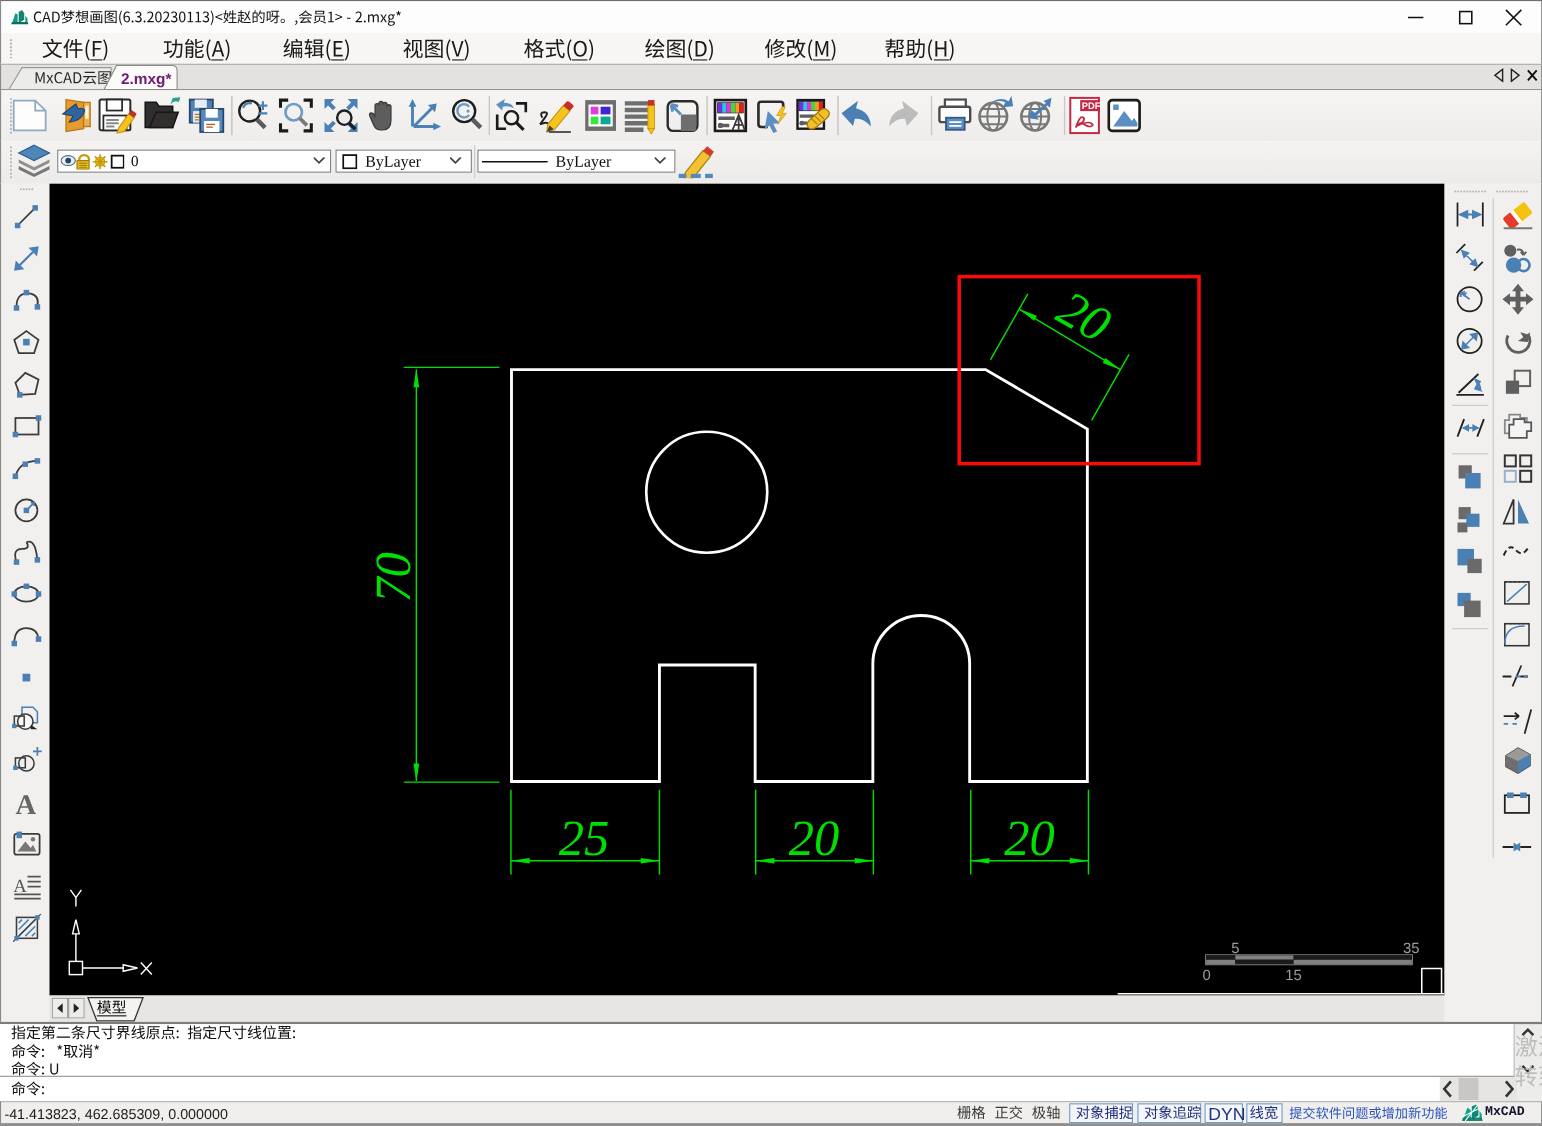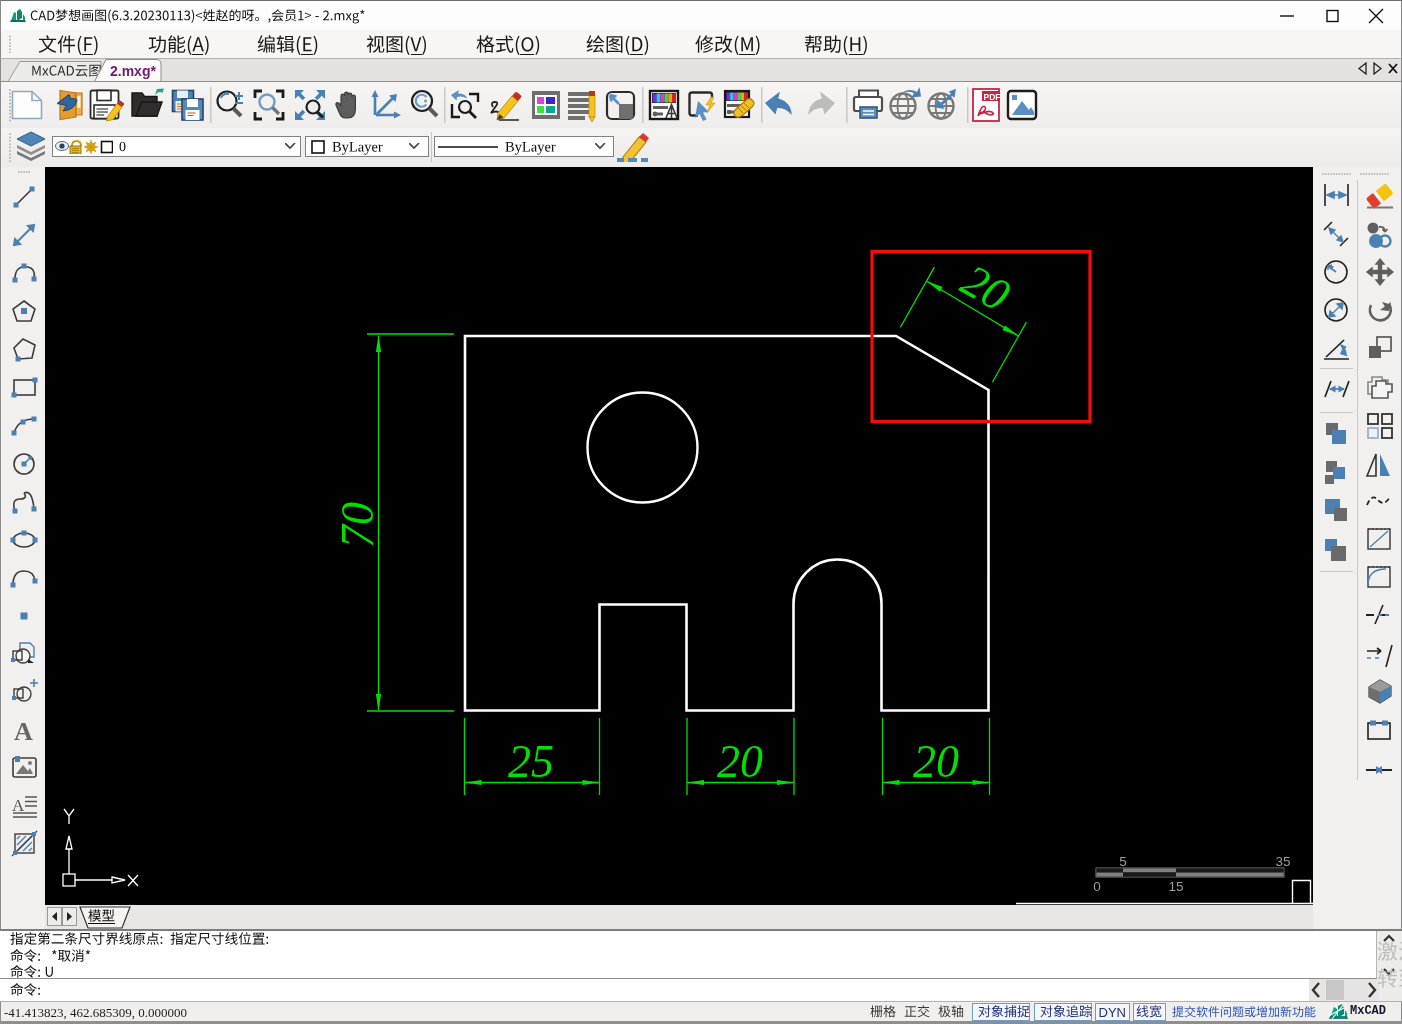--- a/index.html
+++ b/index.html
@@ -696,40 +696,40 @@
     <path d="M60 4 L66 11 L60 18" fill="none" stroke="#333" stroke-width="2.4"></path>
   </svg>
 <svg style="position:absolute;left:1377px;top:940.5px;overflow:visible" width="88" height="33">
     <path transform="translate(0 18.1) scale(0.021 -0.021)" d="M340 551L517 551L517 471L340 471ZM340 682L517 682L517 604L340 604ZM64 786C114 750 173 696 203 659L249 708C219 744 157 794 107 829ZM35 509C83 478 144 432 173 402L218 453C187 483 125 527 77 555ZM46 -26L107 -65C148 25 197 146 232 248L179 286C140 177 85 50 46 -26ZM692 841C674 685 640 534 582 432L582 738L444 738L479 830L401 841C396 811 384 771 374 738L278 738L278 415L575 415C590 403 614 377 624 366C640 392 655 422 669 454C684 359 708 257 748 163C707 82 653 16 579 -35C594 -46 620 -70 629 -81C692 -32 742 25 781 93C817 27 863 -33 922 -79C932 -61 956 -32 970 -19C905 27 855 91 817 164C867 277 896 415 914 579L960 579L960 648L728 648C741 706 752 768 760 830ZM366 394L390 339L237 339L237 276L336 276L336 240C336 167 322 50 198 -37C215 -49 238 -68 250 -81C345 -12 381 74 393 151L509 151C504 53 498 14 488 3C482 -4 475 -6 462 -6C450 -6 417 -5 381 -2C391 -18 397 -44 399 -64C436 -66 474 -65 494 -64C516 -62 532 -56 546 -40C564 -18 570 39 577 185C578 194 578 213 578 213L400 213L400 238L400 276L612 276L612 339L462 339C453 362 441 389 429 410ZM849 579C836 451 816 339 782 244C742 348 720 462 707 566L711 579ZM1091 774C1152 741 1236 693 1278 662L1322 724C1279 752 1194 798 1133 827ZM1042 499C1103 466 1186 418 1227 390L1269 452C1226 480 1142 525 1083 554ZM1065 -16L1129 -67C1188 26 1258 151 1311 257L1256 306C1198 193 1119 61 1065 -16ZM1320 547L1320 475L1609 475L1609 309L1392 309L1392 -79L1462 -79L1462 -36L1819 -36L1819 -74L1891 -74L1891 309L1680 309L1680 475L1957 475L1957 547L1680 547L1680 722C1767 737 1848 756 1914 778L1854 836C1743 797 1540 765 1367 747C1375 730 1385 701 1389 683C1460 690 1535 699 1609 710L1609 547ZM1462 32L1462 240L1819 240L1819 32Z" fill="#bdbdbd"></path>
   </svg>
 <svg style="position:absolute;left:1377px;top:967.5px;overflow:visible" width="88" height="33">
     <path transform="translate(0 18.1) scale(0.021 -0.021)" d="M81 332C89 340 120 346 154 346L243 346L243 201L40 167L56 94L243 130L243 -76L315 -76L315 144L450 171L447 236L315 213L315 346L418 346L418 414L315 414L315 567L243 567L243 414L145 414C177 484 208 567 234 653L417 653L417 723L255 723C264 757 272 791 280 825L206 840C200 801 192 762 183 723L46 723L46 653L165 653C142 571 118 503 107 478C89 435 75 402 58 398C67 380 77 346 81 332ZM426 535L426 464L573 464C552 394 531 329 513 278L801 278C766 228 723 168 682 115C647 138 612 160 579 179L531 131C633 70 752 -22 810 -81L860 -23C830 6 787 40 738 76C802 158 871 253 921 327L868 353L856 348L616 348L650 464L959 464L959 535L671 535L703 653L923 653L923 723L722 723L750 830L675 840L646 723L465 723L465 653L627 653L594 535ZM1641 754L1641 148L1711 148L1711 754ZM1839 824L1839 37C1839 20 1834 15 1817 15C1800 14 1745 14 1686 16C1698 -4 1710 -38 1714 -59C1787 -59 1840 -57 1871 -44C1901 -32 1912 -10 1912 37L1912 824ZM1062 42L1079 -30C1211 -4 1401 32 1579 67L1575 133L1365 94L1365 251L1565 251L1565 318L1365 318L1365 425L1294 425L1294 318L1097 318L1097 251L1294 251L1294 82ZM1119 439C1143 450 1180 454 1493 484C1507 461 1519 440 1528 422L1585 460C1556 517 1490 608 1434 675L1379 643C1404 613 1430 577 1454 543L1198 521C1239 575 1280 642 1314 708L1585 708L1585 774L1071 774L1071 708L1230 708C1198 637 1157 573 1142 554C1125 530 1110 513 1094 510C1103 490 1114 455 1119 439Z" fill="#bdbdbd"></path>
   </svg>
 <div style="position:absolute;left:0;top:1001px;width:1402px;height:20px;background:#f0efed;border-top:1px solid #b2b2b2;border-left:1px solid #8a8a8a;border-right:1px solid #8a8a8a"></div>
 <div style="position:absolute;left:0;top:1021px;width:1402px;height:3px;background:#8f8f8f"></div>
-<div style="position:absolute;left:4px;top:1004.5px;font-size:13px;color:#1c1c1c;font-family:Liberation Serif, serif">-41.413823,  462.685309,  0.000000</div>
+<div style="position:absolute;left:4px;top:1004.5px;font-size:13px;color:#1c1c1c;font-family:Liberation Sans, sans-serif">-41.413823,  462.685309,  0.000000</div>
 <svg style="position:absolute;left:870px;top:1005px;overflow:visible" width="56" height="22">
     <path transform="translate(0 11.2) scale(0.013 -0.013)" d="M670 803L670 442L606 442L606 803L393 803L393 442L335 442L335 371L392 371C389 234 373 72 296 -47C311 -53 338 -71 349 -83C431 44 451 224 454 371L543 371L543 9C543 -1 539 -4 529 -4C520 -5 492 -5 461 -4C470 -21 479 -50 482 -68C529 -68 558 -67 579 -55C600 -44 606 -24 606 9L606 371L670 371L670 367C670 235 666 66 613 -51C629 -57 658 -72 670 -82C727 38 734 228 734 367L734 371L832 371L832 -3C832 -13 829 -17 819 -17C809 -17 780 -18 748 -17C757 -34 767 -65 770 -82C818 -82 848 -81 870 -70C891 -58 898 -37 898 -3L898 371L960 371L960 442L898 442L898 803ZM832 442L734 442L734 738L832 738ZM543 442L455 442L455 738L543 738ZM163 840L163 628L53 628L53 558L160 558C136 421 86 260 32 172C44 156 62 128 71 108C105 165 137 251 163 343L163 -79L231 -79L231 419C255 374 281 321 293 291L336 353C321 379 254 488 231 520L231 558L324 558L324 628L231 628L231 840ZM1575 667L1794 667C1764 604 1723 546 1675 496C1627 545 1590 597 1563 648ZM1202 840L1202 626L1052 626L1052 555L1193 555C1162 417 1095 260 1028 175C1041 158 1060 129 1067 109C1117 175 1165 284 1202 397L1202 -79L1273 -79L1273 425C1304 381 1339 327 1355 299L1400 356C1382 382 1300 481 1273 511L1273 555L1387 555L1363 535C1380 523 1409 497 1422 484C1456 514 1490 550 1521 590C1548 543 1583 495 1626 450C1541 377 1441 323 1341 291C1356 276 1375 248 1384 230C1410 240 1436 250 1462 262L1462 -81L1532 -81L1532 -37L1811 -37L1811 -77L1884 -77L1884 270L1930 252C1941 271 1962 300 1977 315C1878 345 1794 392 1726 449C1796 522 1853 610 1889 713L1842 735L1828 732L1612 732C1628 761 1642 791 1654 822L1582 841C1543 739 1478 641 1403 570L1403 626L1273 626L1273 840ZM1532 29L1532 222L1811 222L1811 29ZM1511 287C1570 318 1625 356 1676 401C1725 358 1782 319 1847 287Z" fill="#3a3a3a"></path>
   </svg>
 <svg style="position:absolute;left:904px;top:1005px;overflow:visible" width="56" height="22">
     <path transform="translate(0 11.2) scale(0.013 -0.013)" d="M188 510L188 38L52 38L52 -35L950 -35L950 38L565 38L565 353L878 353L878 426L565 426L565 693L917 693L917 767L90 767L90 693L486 693L486 38L265 38L265 510ZM1318 597C1258 521 1159 442 1070 392C1087 380 1115 351 1129 336C1216 393 1322 483 1391 569ZM1618 555C1711 491 1822 396 1873 332L1936 382C1881 445 1768 536 1677 598ZM1352 422L1285 401C1325 303 1379 220 1448 152C1343 72 1208 20 1047 -14C1061 -31 1085 -64 1093 -82C1254 -42 1393 16 1503 102C1609 16 1744 -42 1910 -74C1920 -53 1941 -22 1958 -5C1797 21 1663 74 1559 151C1630 220 1686 303 1727 406L1652 427C1618 335 1568 260 1503 199C1437 261 1387 336 1352 422ZM1418 825C1443 787 1470 737 1485 701L1067 701L1067 628L1931 628L1931 701L1517 701L1562 719C1549 754 1516 809 1489 849Z" fill="#3a3a3a"></path>
   </svg>
 <svg style="position:absolute;left:938px;top:1005px;overflow:visible" width="56" height="22">
     <path transform="translate(0 11.2) scale(0.013 -0.013)" d="M196 840L196 647L62 647L62 577L190 577C158 440 95 281 31 197C45 179 63 146 71 124C117 191 162 299 196 410L196 -79L264 -79L264 457C292 407 324 345 338 313L384 366C366 396 288 517 264 548L264 577L375 577L375 647L264 647L264 840ZM387 775L387 706L501 706C489 373 450 119 292 -37C309 -47 343 -70 354 -81C455 27 508 170 538 349C574 261 619 182 673 114C618 55 554 9 484 -24C501 -36 526 -64 537 -81C604 -47 666 0 722 59C778 2 842 -45 916 -77C928 -58 950 -30 967 -15C892 14 826 59 770 116C842 212 898 334 929 486L883 505L869 502L756 502C780 584 807 689 829 775ZM572 706L739 706C717 612 688 506 664 436L843 436C817 332 774 243 721 171C647 262 593 375 558 497C564 563 569 632 572 706ZM1531 277L1663 277L1663 44L1531 44ZM1531 344L1531 559L1663 559L1663 344ZM1860 277L1860 44L1732 44L1732 277ZM1860 344L1732 344L1732 559L1860 559ZM1660 839L1660 627L1463 627L1463 -80L1531 -80L1531 -24L1860 -24L1860 -74L1930 -74L1930 627L1735 627L1735 839ZM1084 332C1093 340 1123 346 1158 346L1255 346L1255 203L1044 167L1060 94L1255 132L1255 -75L1322 -75L1322 146L1427 167L1423 233L1322 215L1322 346L1418 346L1418 414L1322 414L1322 569L1255 569L1255 414L1151 414C1180 484 1209 567 1233 654L1417 654L1417 724L1251 724C1259 758 1267 792 1273 825L1200 840C1195 802 1187 762 1179 724L1052 724L1052 654L1162 654C1141 572 1119 504 1109 479C1092 435 1078 403 1061 398C1069 380 1081 346 1084 332Z" fill="#3a3a3a"></path>
   </svg>
 <div style="position:absolute;left:971.5px;top:1003px;width:58px;height:18px;border:1px solid #6f9cc9;background:#f4f6f9"></div>
 <svg style="position:absolute;left:978px;top:1005px;overflow:visible" width="82" height="22">
     <path transform="translate(0 11.2) scale(0.013 -0.013)" d="M502 394C549 323 594 228 610 168L676 201C660 261 612 353 563 422ZM91 453C152 398 217 333 275 267C215 139 136 42 45 -17C63 -32 86 -60 98 -78C190 -12 268 80 329 203C374 147 411 94 435 49L495 104C466 156 419 218 364 281C410 396 443 533 460 695L411 709L398 706L70 706L70 635L378 635C363 527 339 430 307 344C254 399 198 453 144 500ZM765 840L765 599L482 599L482 527L765 527L765 22C765 4 758 -1 741 -2C724 -2 668 -3 605 0C615 -23 626 -58 630 -79C715 -79 766 -77 796 -64C827 -51 839 -28 839 22L839 527L959 527L959 599L839 599L839 840ZM1341 844C1286 762 1185 663 1052 590C1068 580 1091 555 1102 538C1122 550 1141 562 1160 575L1160 411L1328 411C1253 365 1163 332 1065 310C1077 296 1096 268 1103 254C1202 282 1294 319 1373 370C1398 353 1421 336 1441 318C1357 259 1213 203 1098 177C1112 164 1130 140 1140 124C1251 154 1389 214 1479 280C1495 262 1509 244 1520 226C1418 143 1234 66 1084 30C1099 17 1119 -9 1129 -27C1266 13 1434 88 1546 173C1573 101 1560 39 1520 13C1500 -1 1476 -3 1450 -3C1427 -3 1391 -3 1355 1C1366 -18 1374 -48 1375 -68C1408 -69 1439 -70 1463 -70C1505 -70 1534 -64 1569 -40C1636 2 1654 104 1605 211L1660 237C1703 143 1785 30 1903 -29C1913 -8 1936 21 1953 36C1840 83 1761 181 1719 268C1769 294 1819 323 1861 351L1801 396C1744 354 1653 299 1578 261C1544 313 1494 364 1425 407L1430 411L1849 411L1849 636L1582 636C1611 669 1640 708 1660 743L1609 777L1597 773L1377 773C1393 791 1407 810 1420 828ZM1324 713L1554 713C1536 686 1514 658 1492 636L1241 636C1271 661 1299 687 1324 713ZM1231 578L1495 578C1472 537 1442 501 1407 470L1231 470ZM1566 578L1775 578L1775 470L1492 470C1521 502 1545 538 1566 578ZM2733 783C2783 756 2851 717 2888 691L2691 691L2691 840L2621 840L2621 691L2373 691L2373 622L2621 622L2621 525L2400 525L2400 -78L2469 -78L2469 127L2621 127L2621 -70L2691 -70L2691 127L2856 127L2856 -3C2856 -15 2853 -19 2841 -19C2828 -20 2790 -20 2746 -19C2754 -36 2762 -62 2765 -79C2827 -80 2869 -79 2894 -69C2919 -58 2927 -40 2927 -3L2927 525L2691 525L2691 622L2948 622L2948 691L2897 691L2931 741C2893 765 2821 804 2769 830ZM2856 457L2856 358L2691 358L2691 457ZM2621 457L2621 358L2469 358L2469 457ZM2469 294L2621 294L2621 191L2469 191ZM2856 294L2856 191L2691 191L2691 294ZM2181 840L2181 639L2042 639L2042 568L2181 568L2181 350C2124 334 2071 319 2028 308L2044 235L2181 276L2181 7C2181 -8 2175 -12 2162 -12C2149 -13 2108 -13 2062 -12C2072 -32 2082 -62 2085 -80C2151 -80 2192 -78 2218 -67C2244 -55 2253 -35 2253 7L2253 299L2376 337L2366 404L2253 371L2253 568L2365 568L2365 639L2253 639L2253 840ZM3490 727L3819 727L3819 530L3490 530ZM3165 839L3165 638L3041 638L3041 568L3165 568L3165 346L3028 306L3047 233L3165 271L3165 11C3165 -4 3160 -8 3148 -8C3136 -8 3097 -8 3054 -7C3064 -28 3073 -60 3076 -78C3139 -78 3178 -76 3202 -64C3227 -52 3236 -31 3236 10L3236 294L3357 334L3347 403L3236 368L3236 568L3355 568L3355 638L3236 638L3236 839ZM3420 791L3420 464L3619 464L3619 30C3561 57 3515 106 3485 197C3495 244 3501 295 3506 350L3435 355C3423 183 3384 49 3286 -32C3302 -43 3331 -67 3342 -80C3397 -29 3436 35 3462 115C3530 -33 3639 -61 3783 -61L3949 -61C3951 -43 3962 -13 3972 3C3937 2 3811 2 3786 2C3753 2 3721 4 3691 9L3691 242L3926 242L3926 309L3691 309L3691 464L3892 464L3892 791Z" fill="#20307a"></path>
   </svg>
 <div style="position:absolute;left:1033.5px;top:1003px;width:58.5px;height:18px;border:1px solid #6f9cc9;background:#f4f6f9"></div>
 <svg style="position:absolute;left:1040px;top:1005px;overflow:visible" width="82" height="22">
     <path transform="translate(0 11.2) scale(0.013 -0.013)" d="M502 394C549 323 594 228 610 168L676 201C660 261 612 353 563 422ZM91 453C152 398 217 333 275 267C215 139 136 42 45 -17C63 -32 86 -60 98 -78C190 -12 268 80 329 203C374 147 411 94 435 49L495 104C466 156 419 218 364 281C410 396 443 533 460 695L411 709L398 706L70 706L70 635L378 635C363 527 339 430 307 344C254 399 198 453 144 500ZM765 840L765 599L482 599L482 527L765 527L765 22C765 4 758 -1 741 -2C724 -2 668 -3 605 0C615 -23 626 -58 630 -79C715 -79 766 -77 796 -64C827 -51 839 -28 839 22L839 527L959 527L959 599L839 599L839 840ZM1341 844C1286 762 1185 663 1052 590C1068 580 1091 555 1102 538C1122 550 1141 562 1160 575L1160 411L1328 411C1253 365 1163 332 1065 310C1077 296 1096 268 1103 254C1202 282 1294 319 1373 370C1398 353 1421 336 1441 318C1357 259 1213 203 1098 177C1112 164 1130 140 1140 124C1251 154 1389 214 1479 280C1495 262 1509 244 1520 226C1418 143 1234 66 1084 30C1099 17 1119 -9 1129 -27C1266 13 1434 88 1546 173C1573 101 1560 39 1520 13C1500 -1 1476 -3 1450 -3C1427 -3 1391 -3 1355 1C1366 -18 1374 -48 1375 -68C1408 -69 1439 -70 1463 -70C1505 -70 1534 -64 1569 -40C1636 2 1654 104 1605 211L1660 237C1703 143 1785 30 1903 -29C1913 -8 1936 21 1953 36C1840 83 1761 181 1719 268C1769 294 1819 323 1861 351L1801 396C1744 354 1653 299 1578 261C1544 313 1494 364 1425 407L1430 411L1849 411L1849 636L1582 636C1611 669 1640 708 1660 743L1609 777L1597 773L1377 773C1393 791 1407 810 1420 828ZM1324 713L1554 713C1536 686 1514 658 1492 636L1241 636C1271 661 1299 687 1324 713ZM1231 578L1495 578C1472 537 1442 501 1407 470L1231 470ZM1566 578L1775 578L1775 470L1492 470C1521 502 1545 538 1566 578ZM2076 767C2129 720 2192 653 2222 610L2281 655C2250 697 2185 762 2132 807ZM2392 736L2392 87L2464 88L2894 88L2894 376L2464 376L2464 473L2858 473L2858 736L2633 736C2646 765 2660 800 2673 833L2589 846C2582 815 2569 772 2557 736ZM2464 672L2785 672L2785 537L2464 537ZM2464 313L2821 313L2821 151L2464 151ZM2262 490L2046 490L2046 420L2190 420L2190 91C2146 76 2095 38 2047 -7L2094 -73C2144 -16 2193 32 2227 32C2247 32 2277 6 2314 -16C2378 -53 2462 -61 2579 -61C2683 -61 2861 -56 2949 -51C2950 -30 2962 6 2971 26C2865 13 2698 7 2580 7C2473 7 2387 11 2327 47C2298 64 2279 79 2262 88ZM3505 538L3505 471L3858 471L3858 538ZM3508 222C3475 151 3421 75 3370 23C3386 13 3414 -9 3426 -21C3478 36 3536 123 3575 202ZM3782 196C3829 130 3882 42 3904 -13L3969 18C3945 72 3890 158 3843 222ZM3146 732L3306 732L3306 556L3146 556ZM3418 354L3418 288L3648 288L3648 2C3648 -8 3644 -11 3631 -12C3620 -13 3579 -13 3533 -12C3543 -30 3553 -58 3556 -76C3619 -77 3660 -76 3686 -66C3711 -55 3719 -36 3719 2L3719 288L3957 288L3957 354ZM3604 824C3620 790 3638 749 3649 714L3422 714L3422 546L3491 546L3491 649L3871 649L3871 546L3942 546L3942 714L3728 714C3716 751 3694 802 3672 843ZM3033 42L3052 -29C3148 0 3277 38 3400 75L3390 139L3278 108L3278 286L3391 286L3391 353L3278 353L3278 491L3376 491L3376 797L3080 797L3080 491L3216 491L3216 91L3146 71L3146 396L3084 396L3084 55Z" fill="#20307a"></path>
   </svg>
 <div style="position:absolute;left:1094.5px;top:1003px;width:35px;height:18px;border:1px solid #6f9cc9;background:#f4f6f9"></div>
-<div style="position:absolute;left:1098.5px;top:1004.5px;font-size:13px;color:#20307a;font-family:'Liberation Sans'">DYN</div>
+<div style="position:absolute;left:1098.5px;top:1004.5px;font-size:16px;color:#20307a;font-family:'Liberation Sans'">DYN</div>
 <div style="position:absolute;left:1132.5px;top:1003px;width:33px;height:18px;border:1px solid #6f9cc9;background:#f4f6f9"></div>
 <svg style="position:absolute;left:1136px;top:1005px;overflow:visible" width="56" height="22">
     <path transform="translate(0 11.2) scale(0.013 -0.013)" d="M54 54L70 -18C162 10 282 46 398 80L387 144C264 109 137 74 54 54ZM704 780C754 756 817 717 849 689L893 736C861 763 797 800 748 822ZM72 423C86 430 110 436 232 452C188 387 149 337 130 317C99 280 76 255 54 251C63 232 74 197 78 182C99 194 133 204 384 255C382 270 382 298 384 318L185 282C261 372 337 482 401 592L338 630C319 593 297 555 275 519L148 506C208 591 266 699 309 804L239 837C199 717 126 589 104 556C82 522 65 499 47 494C56 474 68 438 72 423ZM887 349C847 286 793 228 728 178C712 231 698 295 688 367L943 415L931 481L679 434C674 476 669 520 666 566L915 604L903 670L662 634C659 701 658 770 658 842L584 842C585 767 587 694 591 623L433 600L445 532L595 555C598 509 603 464 608 421L413 385L425 317L617 353C629 270 645 195 666 133C581 76 483 31 381 0C399 -17 418 -44 428 -62C522 -29 611 14 691 66C732 -24 786 -77 857 -77C926 -77 949 -44 963 68C946 75 922 91 907 108C902 19 892 -4 865 -4C821 -4 784 37 753 110C832 170 900 241 950 319ZM1523 190L1523 29C1523 -47 1550 -68 1652 -68C1674 -68 1814 -68 1837 -68C1929 -68 1952 -32 1961 120C1941 125 1910 136 1893 149C1888 17 1881 -1 1832 -1C1800 -1 1682 -1 1658 -1C1607 -1 1598 3 1598 30L1598 190ZM1441 316L1441 237C1441 156 1413 45 1042 -32C1060 -48 1083 -77 1092 -95C1477 -5 1521 130 1521 235L1521 316ZM1201 417L1201 101L1276 101L1276 352L1719 352L1719 107L1797 107L1797 417ZM1432 828C1445 804 1458 776 1470 751L1076 751L1076 568L1146 568L1146 686L1853 686L1853 568L1926 568L1926 751L1561 751C1549 781 1528 821 1510 850ZM1597 650L1597 585L1404 585L1404 651L1327 651L1327 585L1174 585L1174 524L1327 524L1327 452L1404 452L1404 524L1597 524L1597 451L1672 451L1672 524L1828 524L1828 585L1672 585L1672 650Z" fill="#20307a"></path>
   </svg>
 <svg style="position:absolute;left:1172px;top:1006px;overflow:visible" width="172" height="20">
     <path transform="translate(0 10.3) scale(0.012 -0.012)" d="M478 617L812 617L812 538L478 538ZM478 750L812 750L812 671L478 671ZM409 807L409 480L884 480L884 807ZM429 297C413 149 368 36 279 -35C295 -45 324 -68 335 -80C388 -33 428 28 456 104C521 -37 627 -65 773 -65L948 -65C951 -45 961 -14 971 3C936 2 801 2 776 2C742 2 710 3 680 8L680 165L890 165L890 227L680 227L680 345L939 345L939 408L364 408L364 345L609 345L609 27C552 52 508 97 479 181C487 215 493 251 498 289ZM164 839L164 638L40 638L40 568L164 568L164 348C113 332 66 319 29 309L48 235L164 273L164 14C164 0 159 -4 147 -4C135 -5 96 -5 53 -4C62 -24 72 -55 74 -73C137 -74 176 -71 200 -59C225 -48 234 -27 234 14L234 296L345 333L335 401L234 370L234 568L345 568L345 638L234 638L234 839ZM1318 597C1258 521 1159 442 1070 392C1087 380 1115 351 1129 336C1216 393 1322 483 1391 569ZM1618 555C1711 491 1822 396 1873 332L1936 382C1881 445 1768 536 1677 598ZM1352 422L1285 401C1325 303 1379 220 1448 152C1343 72 1208 20 1047 -14C1061 -31 1085 -64 1093 -82C1254 -42 1393 16 1503 102C1609 16 1744 -42 1910 -74C1920 -53 1941 -22 1958 -5C1797 21 1663 74 1559 151C1630 220 1686 303 1727 406L1652 427C1618 335 1568 260 1503 199C1437 261 1387 336 1352 422ZM1418 825C1443 787 1470 737 1485 701L1067 701L1067 628L1931 628L1931 701L1517 701L1562 719C1549 754 1516 809 1489 849ZM2591 841C2570 685 2530 538 2461 444C2478 435 2510 414 2523 402C2563 460 2594 534 2619 618L2876 618C2862 548 2845 473 2831 424L2891 406C2914 474 2939 582 2959 675L2909 689L2900 687L2637 687C2648 733 2657 781 2664 830ZM2664 523L2664 477C2664 337 2650 129 2435 -30C2454 -41 2480 -65 2492 -81C2614 13 2676 123 2707 228C2749 91 2815 -20 2915 -79C2926 -60 2949 -32 2966 -18C2841 48 2769 205 2734 384C2736 417 2737 448 2737 476L2737 523ZM2094 332C2102 340 2134 346 2172 346L2278 346L2278 201L2039 168L2056 92L2278 127L2278 -76L2346 -76L2346 139L2482 161L2479 231L2346 211L2346 346L2472 346L2472 414L2346 414L2346 563L2278 563L2278 414L2168 414C2201 483 2234 565 2263 650L2478 650L2478 722L2287 722C2297 755 2307 789 2316 822L2242 838C2234 799 2224 760 2212 722L2050 722L2050 650L2190 650C2164 570 2137 504 2124 479C2105 434 2089 403 2070 398C2078 380 2090 347 2094 332ZM3317 341L3317 268L3604 268L3604 -80L3679 -80L3679 268L3953 268L3953 341L3679 341L3679 562L3909 562L3909 635L3679 635L3679 828L3604 828L3604 635L3470 635C3483 680 3494 728 3504 775L3432 790C3409 659 3367 530 3309 447C3327 438 3359 420 3373 409C3400 451 3425 504 3446 562L3604 562L3604 341ZM3268 836C3214 685 3126 535 3032 437C3045 420 3067 381 3075 363C3107 397 3137 437 3167 480L3167 -78L3239 -78L3239 597C3277 667 3311 741 3339 815ZM4093 615L4093 -80L4167 -80L4167 615ZM4104 791C4154 739 4220 666 4253 623L4310 665C4277 707 4209 777 4158 827ZM4355 784L4355 713L4832 713L4832 25C4832 8 4826 2 4809 2C4792 1 4732 0 4672 3C4682 -18 4694 -51 4697 -73C4778 -73 4832 -72 4865 -59C4896 -46 4907 -24 4907 25L4907 784ZM4322 536L4322 103L4391 103L4391 168L4673 168L4673 536ZM4391 468L4600 468L4600 236L4391 236ZM5176 615L5380 615L5380 539L5176 539ZM5176 743L5380 743L5380 668L5176 668ZM5108 798L5108 484L5450 484L5450 798ZM5695 530C5688 271 5668 143 5458 77C5471 65 5488 42 5494 27C5722 103 5751 248 5758 530ZM5730 186C5793 141 5870 75 5908 33L5954 79C5914 120 5835 183 5774 226ZM5124 302C5119 157 5100 37 5033 -41C5049 -49 5077 -68 5088 -78C5125 -30 5149 28 5164 98C5254 -35 5401 -58 5614 -58L5936 -58C5940 -39 5952 -9 5963 6C5905 4 5660 4 5615 4C5495 5 5395 11 5317 43L5317 186L5483 186L5483 244L5317 244L5317 351L5501 351L5501 410L5049 410L5049 351L5252 351L5252 81C5222 105 5197 136 5178 176C5183 214 5186 255 5188 298ZM5540 636L5540 215L5603 215L5603 579L5841 579L5841 219L5907 219L5907 636L5719 636C5731 664 5744 699 5757 733L5955 733L5955 794L5499 794L5499 733L5681 733C5672 700 5661 664 5650 636ZM6692 791C6753 761 6827 715 6863 681L6909 733C6872 767 6797 811 6736 837ZM6062 66L6077 -11C6193 14 6357 50 6511 84L6505 155C6342 121 6171 86 6062 66ZM6195 452L6399 452L6399 278L6195 278ZM6125 518L6125 213L6472 213L6472 518ZM6068 680L6068 606L6561 606C6573 443 6596 293 6632 175C6565 94 6484 28 6391 -22C6408 -36 6437 -65 6449 -80C6528 -33 6599 25 6661 94C6706 -15 6766 -81 6843 -81C6920 -81 6948 -31 6962 141C6941 149 6913 166 6896 184C6890 50 6878 -3 6850 -3C6800 -3 6755 59 6719 164C6793 263 6853 381 6897 516L6822 534C6790 430 6746 337 6692 255C6667 353 6649 473 6640 606L6936 606L6936 680L6635 680C6633 731 6632 784 6632 838L6552 838C6552 785 6554 732 6557 680ZM7466 596C7496 551 7524 491 7534 452L7580 471C7570 510 7540 569 7509 612ZM7769 612C7752 569 7717 505 7691 466L7730 449C7757 486 7791 543 7820 592ZM7041 129L7065 55C7146 87 7248 127 7345 166L7332 234L7231 196L7231 526L7332 526L7332 596L7231 596L7231 828L7161 828L7161 596L7053 596L7053 526L7161 526L7161 171ZM7442 811C7469 775 7499 726 7512 695L7579 727C7564 757 7534 804 7505 838ZM7373 695L7373 363L7907 363L7907 695L7770 695C7797 730 7827 774 7854 815L7776 842C7758 798 7721 736 7693 695ZM7435 641L7611 641L7611 417L7435 417ZM7669 641L7842 641L7842 417L7669 417ZM7494 103L7789 103L7789 29L7494 29ZM7494 159L7494 243L7789 243L7789 159ZM7425 300L7425 -77L7494 -77L7494 -29L7789 -29L7789 -77L7860 -77L7860 300ZM8572 716L8572 -65L8644 -65L8644 9L8838 9L8838 -57L8913 -57L8913 716ZM8644 81L8644 643L8838 643L8838 81ZM8195 827L8194 650L8053 650L8053 577L8192 577C8185 325 8154 103 8028 -29C8047 -41 8074 -64 8086 -81C8221 66 8256 306 8265 577L8417 577C8409 192 8400 55 8379 26C8370 13 8360 9 8345 10C8327 10 8284 10 8237 14C8250 -7 8257 -39 8259 -61C8304 -64 8350 -65 8378 -61C8407 -57 8426 -48 8444 -22C8475 21 8482 167 8490 612C8490 623 8490 650 8490 650L8267 650L8269 827ZM9360 213C9390 163 9426 95 9442 51L9495 83C9480 125 9444 190 9411 240ZM9135 235C9115 174 9082 112 9041 68C9056 59 9082 40 9094 30C9133 77 9173 150 9196 220ZM9553 744L9553 400C9553 267 9545 95 9460 -25C9476 -34 9506 -57 9518 -71C9610 59 9623 256 9623 400L9623 432L9775 432L9775 -75L9848 -75L9848 432L9958 432L9958 502L9623 502L9623 694C9729 710 9843 736 9927 767L9866 822C9794 792 9665 762 9553 744ZM9214 827C9230 799 9246 765 9258 735L9061 735L9061 672L9503 672L9503 735L9336 735C9323 768 9301 811 9282 844ZM9377 667C9365 621 9342 553 9323 507L9046 507L9046 443L9251 443L9251 339L9050 339L9050 273L9251 273L9251 18C9251 8 9249 5 9239 5C9228 4 9197 4 9162 5C9172 -13 9182 -41 9184 -59C9233 -59 9267 -58 9290 -47C9313 -36 9320 -18 9320 17L9320 273L9507 273L9507 339L9320 339L9320 443L9519 443L9519 507L9391 507C9410 549 9429 603 9447 652ZM9126 651C9146 606 9161 546 9165 507L9230 525C9225 563 9208 622 9187 665ZM10038 182L10056 105C10163 134 10307 175 10443 214L10434 285L10273 242L10273 650L10419 650L10419 722L10051 722L10051 650L10199 650L10199 222C10138 206 10082 192 10038 182ZM10597 824C10597 751 10596 680 10594 611L10426 611L10426 539L10591 539C10576 295 10521 93 10307 -22C10326 -36 10351 -62 10361 -81C10590 47 10649 273 10665 539L10865 539C10851 183 10834 47 10805 16C10794 3 10784 0 10763 0C10741 0 10685 1 10623 6C10637 -14 10645 -46 10647 -68C10704 -71 10762 -72 10794 -69C10828 -66 10850 -58 10872 -30C10910 16 10924 160 10940 574C10940 584 10940 611 10940 611L10669 611C10671 680 10672 751 10672 824ZM11383 420L11383 334L11170 334L11170 420ZM11100 484L11100 -79L11170 -79L11170 125L11383 125L11383 8C11383 -5 11380 -9 11367 -9C11352 -10 11310 -10 11263 -8C11273 -28 11284 -57 11288 -77C11351 -77 11394 -76 11422 -65C11449 -53 11457 -32 11457 7L11457 484ZM11170 275L11383 275L11383 184L11170 184ZM11858 765C11801 735 11711 699 11625 670L11625 838L11551 838L11551 506C11551 424 11576 401 11672 401C11692 401 11822 401 11844 401C11923 401 11946 434 11954 556C11933 561 11903 572 11888 585C11883 486 11876 469 11837 469C11809 469 11699 469 11678 469C11633 469 11625 475 11625 507L11625 609C11722 637 11829 673 11908 709ZM11870 319C11812 282 11716 243 11625 213L11625 373L11551 373L11551 35C11551 -49 11577 -71 11674 -71C11695 -71 11827 -71 11849 -71C11933 -71 11954 -35 11963 99C11943 104 11913 116 11896 128C11892 15 11884 -4 11843 -4C11814 -4 11703 -4 11681 -4C11634 -4 11625 2 11625 34L11625 151C11726 179 11841 218 11919 263ZM11084 553C11105 562 11140 567 11414 586C11423 567 11431 549 11437 533L11502 563C11481 623 11425 713 11373 780L11312 756C11337 722 11362 682 11384 643L11164 631C11207 684 11252 751 11287 818L11209 842C11177 764 11122 685 11105 664C11088 643 11073 628 11058 625C11067 605 11080 569 11084 553Z" fill="#2a52b8"></path>
   </svg>
 <svg style="position:absolute;left:1329px;top:1003px" width="19" height="17" viewBox="0 0 19 17">
     <path d="M1 15 L5 4 L8 6 L8 15 Z" fill="#0fa188"></path>
     <path d="M9 15 L9 3 L13 1 L15 5 L15 11 Z" fill="#0b8a74"></path>

